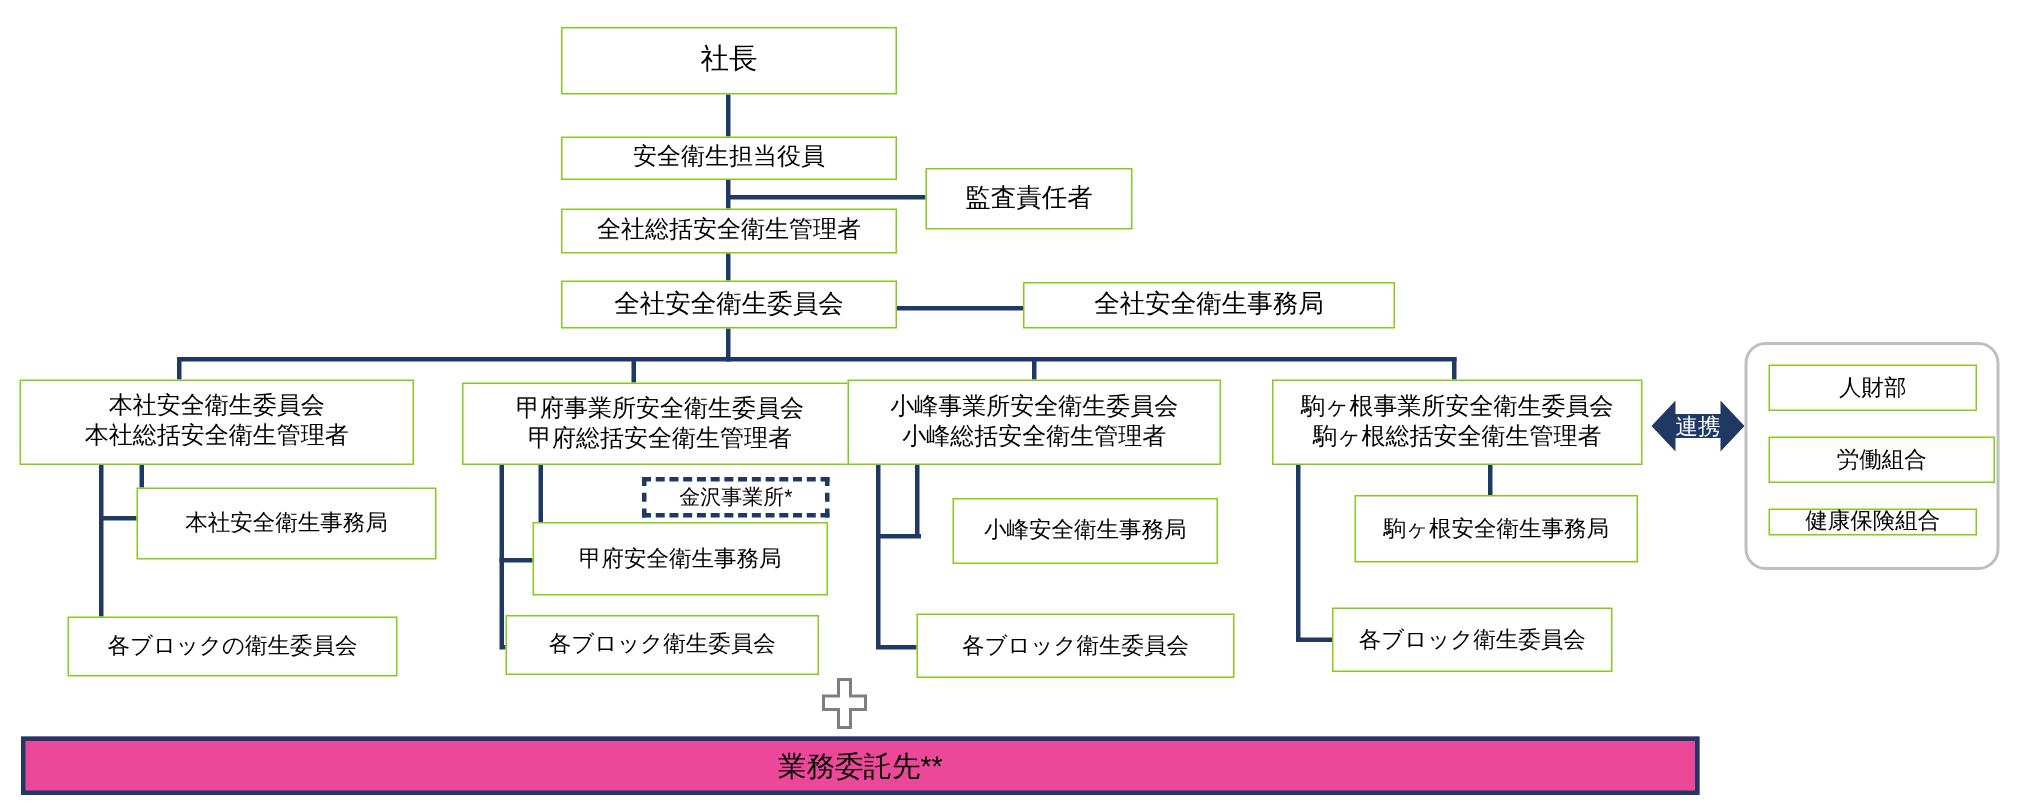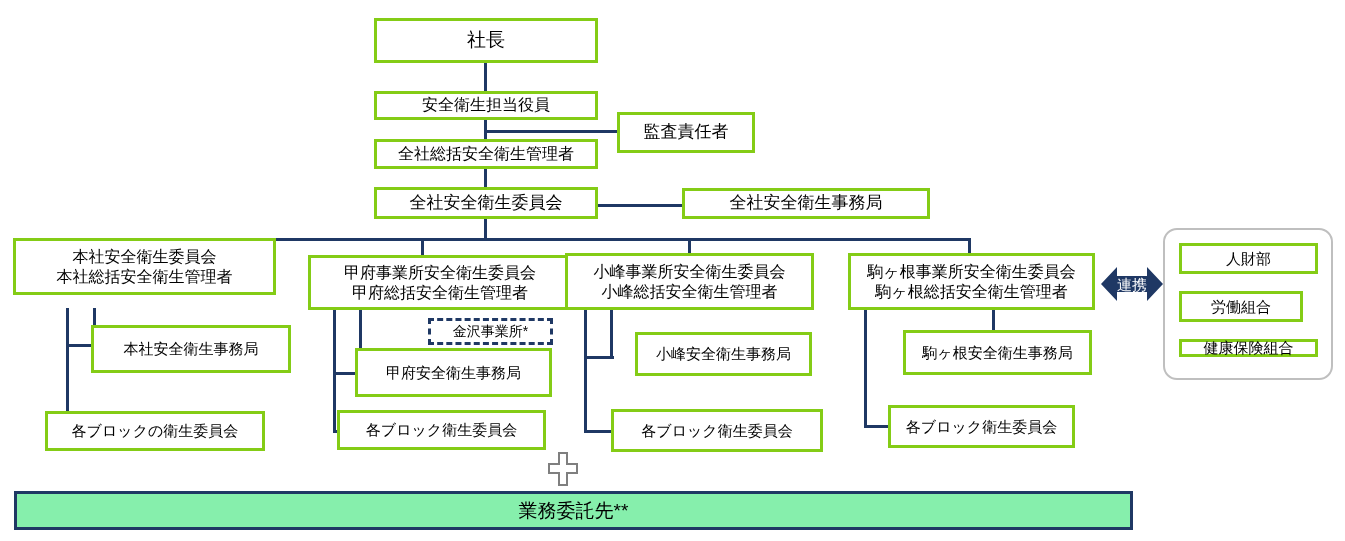--- a/index.html
+++ b/index.html
@@ -12,21 +12,21 @@
     width:1345px;
     height:541px;
     background:#ffffff;
     overflow:hidden;
   }
   
   .box{
     position:absolute;
     box-sizing:border-box;
     background:#ffffff;
-    border:3px solid #84cc16;
+    border:1px solid #84cc16;
     color:#000000;
     display:flex;
     align-items:center;
     justify-content:center;
     text-align:center;
     line-height:1.18;
     font-size:17px;
     z-index:5;
     white-space:pre-line;
   }
@@ -73,21 +73,21 @@
   }
   
   .plus{
     position:absolute;
     z-index:7;
   }
   
   .bottom-bar{
     position:absolute;
     box-sizing:border-box;
-    background:#86efac;
+    background:#ec4899;
     border:3px solid #1F3864;
     display:flex;
     align-items:center;
     justify-content:center;
     font-size:19px;
     color:#000000;
     z-index:5;
   }
 </style>
 </head>
@@ -138,21 +138,21 @@
   <div class="box" style="left:374px; top:91px; width:224px; height:29px; font-size:16px;">安全衛生担当役員</div>
 
   <div class="box" style="left:617px; top:112px; width:138px; height:41px; font-size:17px;">監査責任者</div>
 
   <div class="box" style="left:374px; top:139px; width:224px; height:30px; font-size:16px;">全社総括安全衛生管理者</div>
 
   <div class="box" style="left:374px; top:187px; width:224px; height:32px; font-size:17px;">全社安全衛生委員会</div>
 
   <div class="box" style="left:682px; top:188px; width:248px; height:31px; font-size:17px;">全社安全衛生事務局</div>
 
-  <div class="box two-line" style="left:13px; top:238px; width:263px; height:57px;">本社安全衛生委員会
+  <div class="box two-line" style="left:13px; top:253px; width:263px; height:57px;font-family:Liberation Mono, monospace;">本社安全衛生委員会
 本社総括安全衛生管理者</div>
   <div class="box small" style="left:91px; top:325px; width:200px; height:48px;">本社安全衛生事務局</div>
   <div class="box small" style="left:45px; top:411px; width:220px; height:40px;">各ブロックの衛生委員会</div>
 
   <div class="box two-line" style="left:308px; top:255px; width:264px; height:55px;">甲府事業所安全衛生委員会
 甲府総括安全衛生管理者</div>
   <div class="box small" style="left:355px; top:348px; width:197px; height:49px;">甲府安全衛生事務局</div>
   <div class="box dashed" style="left:428px; top:318px; width:125px; height:27px;">金沢事業所*</div>
   <div class="box small" style="left:337px; top:410px; width:209px; height:40px;">各ブロック衛生委員会</div>
 
@@ -168,21 +168,21 @@
 
   <div class="renkei" style="left:1101px; top:262px; width:62px; height:44px;">
     <svg width="62" height="44" viewBox="0 0 62 44">
       <polygon points="0,22 16,5 16,14 46,14 46,5 62,22 46,39 46,30 16,30 16,39" fill="#1F3864"></polygon>
     </svg>
     <span class="renkei-label">連携</span>
   </div>
 
   <div class="panel" style="left:1163px; top:228px; width:170px; height:152px;"></div>
   <div class="box small" style="left:1179px; top:243px; width:139px; height:31px;">人財部</div>
-  <div class="box small" style="left:1179px; top:291px; width:124px; height:31px;">労働組合</div>
+  <div class="box small" style="left:1179px; top:291px; width:151px; height:31px;">労働組合</div>
   <div class="box small" style="left:1179px; top:339px; width:139px; height:18px;">健康保険組合</div>
 
   <div class="plus" style="left:548px; top:452px; width:30px; height:34px;">
     <svg width="30" height="34" viewBox="0 0 30 34">
       <polygon points="11,1 19,1 19,12 29,12 29,21 19,21 19,33 11,33 11,21 1,21 1,12 11,12" fill="#ffffff" stroke="#7F7F7F" stroke-width="2"></polygon>
     </svg>
   </div>
 
   <div class="bottom-bar" style="left:14px; top:491px; width:1119px; height:39px;">
     <span>業務委託先**</span>

